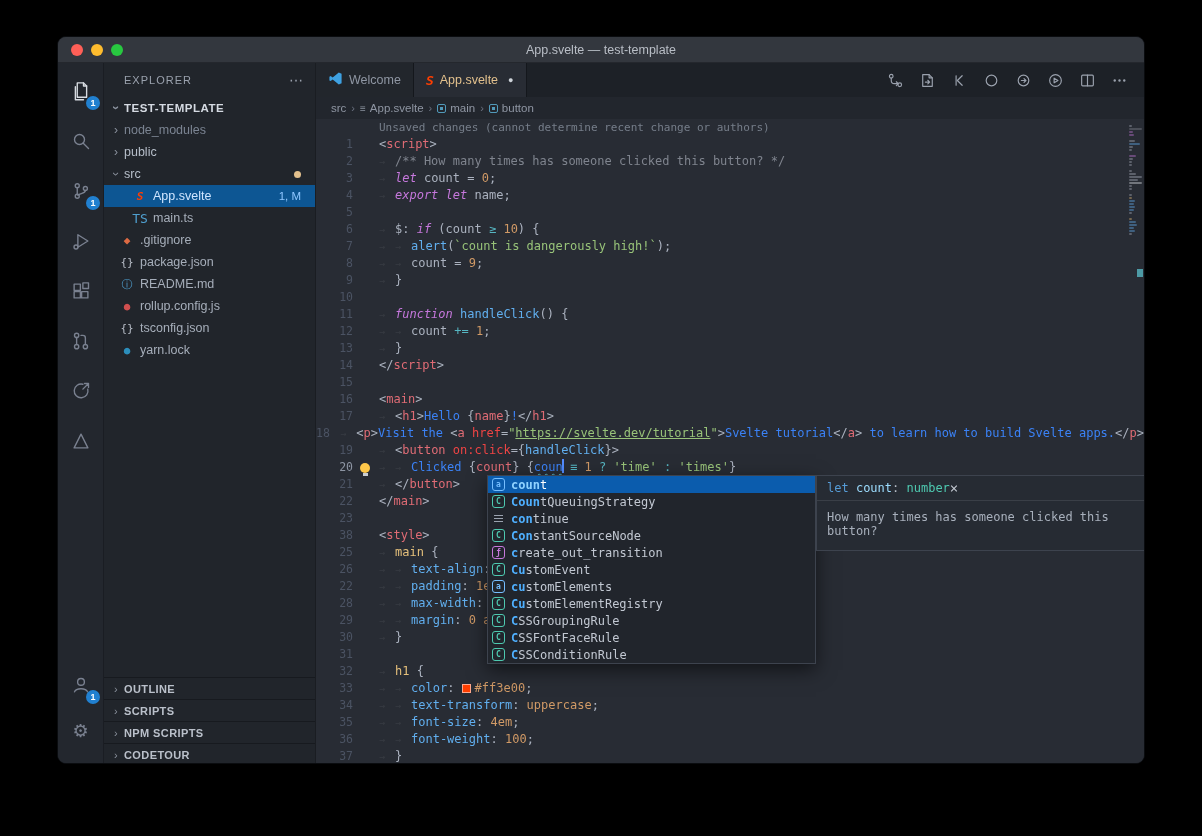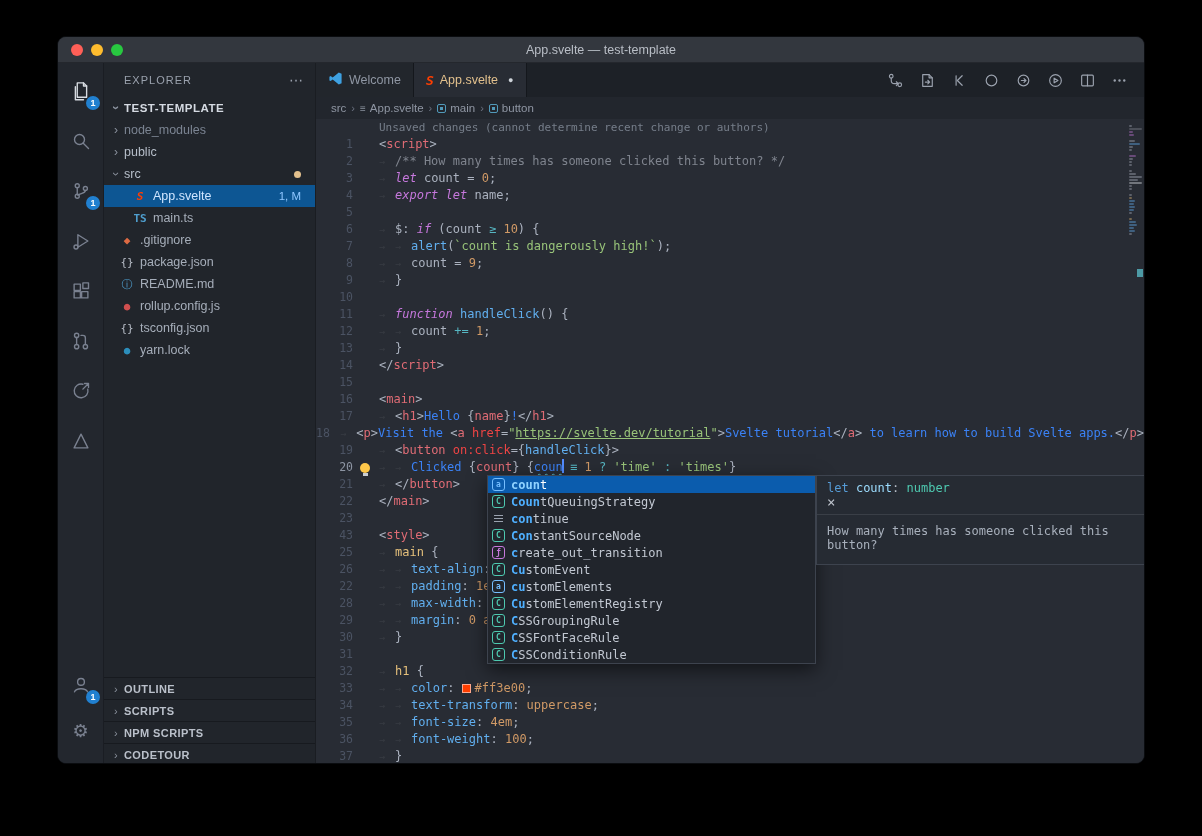--- a/index.html
+++ b/index.html
@@ -42,21 +42,21 @@
   .trow .chev.exp { transform:rotate(90deg); }
   .trow.root { font-weight:bold; font-size:11.5px; letter-spacing:.5px; color:#d5dae2; padding-left:4px; }
   .trow.folder { padding-left:4px; color:#b6bec9; }
   .trow.file { padding-left:15px; color:#a6aeba; }
   .trow.file.ind1 { padding-left:28px; }
   .trow.dim { color:#7b8492; }
   .trow.selected { background:var(--sel-bg); color:#cfe5ff; }
   .fi { width:16px; margin-right:5px; font-family:"DejaVu Sans Mono", monospace; font-size:11px;
         display:inline-flex; justify-content:center; }
   .fi-svelte { font-weight:bold; font-style:italic; }
-  .fi-ts { font-size:11px; font-weight:bold; }
+  .fi-ts { font-size:13px; font-weight:normal; }
   .tlabel { flex:1; overflow:hidden; text-overflow:ellipsis; }
   .tbadge { margin-left:auto; font-size:11.5px; color:#8fc6ff; }
   .tdot { margin-left:auto; width:7px; height:7px; border-radius:50%; background:#e2c08d; }
   .sb-sections { position:absolute; bottom:0; left:0; right:0; }
   .sb-sec { height:22px; display:flex; align-items:center; font-size:11px; font-weight:bold;
             letter-spacing:.4px; color:#bac0ca; border-top:1px solid rgba(0,0,0,.28); padding-left:4px; cursor:pointer; }
   .sb-sec .chev { width:16px; text-align:center; font-weight:normal; color:#8a919d; }
   
   .main { flex:1; display:flex; flex-direction:column; min-width:0; }
   .tabstrip { height:34px; background:#1d2127; display:flex; justify-content:space-between; }
@@ -116,22 +116,22 @@
          font-size:8px; font-weight:bold; flex:none; }
   .k-variable{color:#75beff} .k-class{color:#4ec9b0} .k-function{color:#c678dd} .k-keyword{color:#9aa2af}
   .sic.k-keyword { border:none; }
   .sic.k-keyword::before { content:""; width:9px; height:7px;
         background:repeating-linear-gradient(to bottom,#9aa2af 0 1px,transparent 1px 3px); }
   .sg-match { color:var(--match); font-weight:bold; }
   .sg-item.selected .sg-match { color:#8fd2ff; }
   
   .docpanel { position:absolute; left:500px; top:356px; width:330px; background:#262b33;
               border:1px solid #3d434e; z-index:5; }
-  .doc-sig-row { display:flex; align-items:flex-start; justify-content:flex-end;
-                 padding:5px 8px 5px 10px; border-bottom:1px solid #3a3f47;flex-direction:column; }
+  .doc-sig-row { display:flex; align-items:flex-start; justify-content:flex-start;
+                 padding:5px 8px 5px 10px; border-bottom:1px solid #3a3f47; }
   .doc-sig { font-family:"DejaVu Sans Mono", monospace; font-size:12px; }
   .d-dkw{color:#569cd6} .d-dvar{color:#9cdcfe} .d-dfg{color:#b6bcc6} .d-dtyp{color:#4ec9b0}
   .doc-close { color:#c0c6cf; font-size:14px; line-height:14px; cursor:pointer; }
   .doc-desc { padding:9px 10px 12px; font-size:12px; color:#a8b0bc; }
 </style>
 </head>
 <body>
 
 <div class="stage">
   <div class="window">
@@ -384,21 +384,21 @@
               <div class="line"><span class="ln">14</span><span class="lbgap"></span><span class="code"><span class="tok-fg">&lt;/</span><span class="tok-tag">script</span><span class="tok-fg">&gt;</span></span></div>
               <div class="line"><span class="ln">15</span><span class="lbgap"></span><span class="code"></span></div>
               <div class="line"><span class="ln">16</span><span class="lbgap"></span><span class="code"><span class="tok-fg">&lt;</span><span class="tok-tag">main</span><span class="tok-fg">&gt;</span></span></div>
               <div class="line"><span class="ln">17</span><span class="lbgap"></span><span class="code"><span class="ws">→</span><span class="tok-fg">&lt;</span><span class="tok-tag">h1</span><span class="tok-fg">&gt;</span><span class="tok-wh">Hello </span><span class="tok-fg">{</span><span class="tok-red">name</span><span class="tok-fg">}</span><span class="tok-wh">!</span><span class="tok-fg">&lt;/</span><span class="tok-tag">h1</span><span class="tok-fg">&gt;</span></span></div>
               <div class="line"><span class="ln">18</span><span class="lbgap"></span><span class="code"><span class="ws">→</span><span class="tok-fg">&lt;</span><span class="tok-tag">p</span><span class="tok-fg">&gt;</span><span class="tok-wh">Visit the </span><span class="tok-fg">&lt;</span><span class="tok-tag">a</span><span class="tok-fg"> </span><span class="tok-attr">href</span><span class="tok-fg">=</span><span class="tok-str">"</span><span class="tok-lnk">https://svelte.dev/tutorial</span><span class="tok-str">"</span><span class="tok-fg">&gt;</span><span class="tok-wh">Svelte tutorial</span><span class="tok-fg">&lt;/</span><span class="tok-tag">a</span><span class="tok-fg">&gt;</span><span class="tok-wh"> to learn how to build Svelte apps.</span><span class="tok-fg">&lt;/</span><span class="tok-tag">p</span><span class="tok-fg">&gt;</span></span></div>
               <div class="line"><span class="ln">19</span><span class="lbgap"></span><span class="code"><span class="ws">→</span><span class="tok-fg">&lt;</span><span class="tok-tag">button</span><span class="tok-fg"> </span><span class="tok-attr">on:click</span><span class="tok-fg">={</span><span class="tok-fn">handleClick</span><span class="tok-fg">}&gt;</span></span></div>
               <div class="line"><span class="ln active">20</span><span class="lbgap"><span class="bulb"></span></span><span class="code"><span class="ws">→</span><span class="ws">→</span><span class="tok-wh">Clicked </span><span class="tok-fg">{</span><span class="tok-red">count</span><span class="tok-fg">}</span><span class="tok-fg"> </span><span class="tok-fg">{</span><span class="tok-wh tok-squig">coun</span><span class="tok-cursor"></span><span class="tok-fg"> </span><span class="tok-cy">≡</span><span class="tok-fg"> </span><span class="tok-num">1</span><span class="tok-cy"> ? </span><span class="tok-str">'time'</span><span class="tok-cy"> : </span><span class="tok-str">'times'</span><span class="tok-fg">}</span></span></div>
               <div class="line"><span class="ln">21</span><span class="lbgap"></span><span class="code"><span class="ws">→</span><span class="tok-fg">&lt;/</span><span class="tok-tag">button</span><span class="tok-fg">&gt;</span></span></div>
               <div class="line"><span class="ln">22</span><span class="lbgap"></span><span class="code"><span class="tok-fg">&lt;/</span><span class="tok-tag">main</span><span class="tok-fg">&gt;</span></span></div>
               <div class="line"><span class="ln">23</span><span class="lbgap"></span><span class="code"></span></div>
-              <div class="line"><span class="ln">43</span><span class="lbgap"></span><span class="code"><span class="tok-fg">&lt;</span><span class="tok-tag">style</span><span class="tok-fg">&gt;</span></span></div>
+              <div class="line"><span class="ln">38</span><span class="lbgap"></span><span class="code"><span class="tok-fg">&lt;</span><span class="tok-tag">style</span><span class="tok-fg">&gt;</span></span></div>
               <div class="line"><span class="ln">25</span><span class="lbgap"></span><span class="code"><span class="ws">→</span><span class="tok-sel">main</span><span class="tok-fg"> {</span></span></div>
               <div class="line"><span class="ln">26</span><span class="lbgap"></span><span class="code"><span class="ws">→</span><span class="ws">→</span><span class="tok-prop">text-align</span><span class="tok-fg">: </span><span class="tok-num">center</span><span class="tok-fg">;</span></span></div>
               <div class="line"><span class="ln">22</span><span class="lbgap"></span><span class="code"><span class="ws">→</span><span class="ws">→</span><span class="tok-prop">padding</span><span class="tok-fg">: </span><span class="tok-num">1em</span><span class="tok-fg">;</span></span></div>
               <div class="line"><span class="ln">28</span><span class="lbgap"></span><span class="code"><span class="ws">→</span><span class="ws">→</span><span class="tok-prop">max-width</span><span class="tok-fg">: </span><span class="tok-num">240px</span><span class="tok-fg">;</span></span></div>
               <div class="line"><span class="ln">29</span><span class="lbgap"></span><span class="code"><span class="ws">→</span><span class="ws">→</span><span class="tok-prop">margin</span><span class="tok-fg">: </span><span class="tok-num">0 auto</span><span class="tok-fg">;</span></span></div>
               <div class="line"><span class="ln">30</span><span class="lbgap"></span><span class="code"><span class="ws">→</span><span class="tok-fg">}</span></span></div>
               <div class="line"><span class="ln">31</span><span class="lbgap"></span><span class="code"></span></div>
               <div class="line"><span class="ln">32</span><span class="lbgap"></span><span class="code"><span class="ws">→</span><span class="tok-sel">h1</span><span class="tok-fg"> {</span></span></div>
               <div class="line"><span class="ln">33</span><span class="lbgap"></span><span class="code"><span class="ws">→</span><span class="ws">→</span><span class="tok-prop">color</span><span class="tok-fg">: </span><span class="tok-sw" style="background: rgb(255, 62, 0);"></span><span class="tok-num">#ff3e00</span><span class="tok-fg">;</span></span></div>
               <div class="line"><span class="ln">34</span><span class="lbgap"></span><span class="code"><span class="ws">→</span><span class="ws">→</span><span class="tok-prop">text-transform</span><span class="tok-fg">: </span><span class="tok-num">uppercase</span><span class="tok-fg">;</span></span></div>

